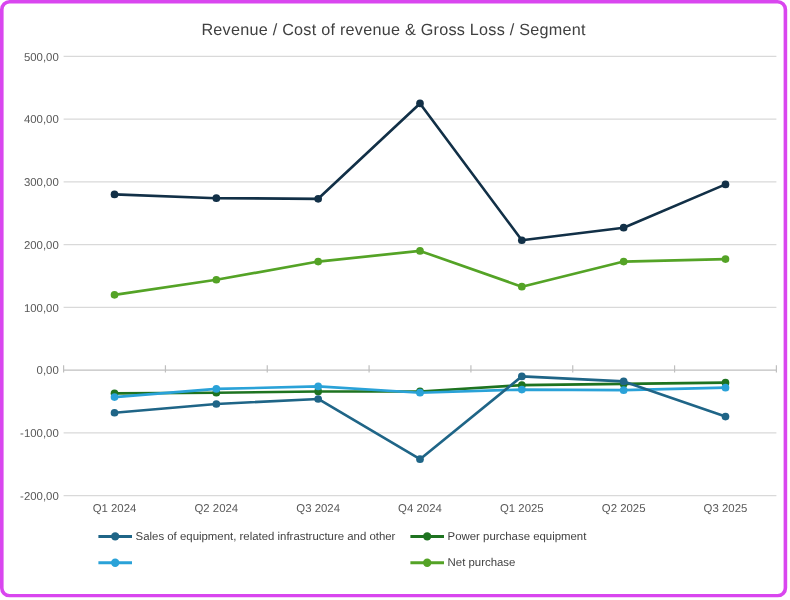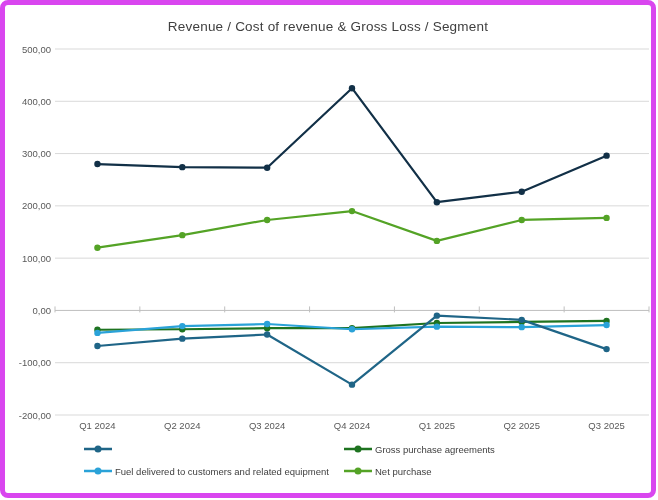--- a/index.html
+++ b/index.html
@@ -1,19 +1,19 @@
 <!DOCTYPE html>
 <html><head>
 <meta charset="utf-8">
 <style>
   html,body{margin:0;padding:0;background:#fff;}
   .window{
     position:relative;
     width:656px;height:498px;
-    border:5px solid #d946ef;
+    border:3px solid #d946ef;
     border-radius:8px;
     background:#ffffff;
     font-family:"Liberation Sans", sans-serif;
     overflow:hidden;
     box-sizing:border-box;
   }
   .chart-title{
     position:absolute;
     top:14px;left:0;right:0;
     text-align:center;
@@ -114,34 +114,34 @@
       <circle cx="516.7142857142858" cy="314.84" r="3.2" fill="#1F6587"></circle>
       <circle cx="601.5714285714286" cy="344.12" r="3.2" fill="#1F6587"></circle>
     </svg>
 
   <div class="legend" id="legend">
       <div class="legend-item">
         <svg width="30" height="10">
           <line x1="1" y1="5" x2="29" y2="5" stroke="#1F6587" stroke-width="2.5"></line>
           <circle cx="15" cy="5" r="3.5" fill="#1F6587"></circle>
         </svg>
+        <span class="legend-label">Sales of equipment, related infrastructure and other</span>
       </div>
       <div class="legend-item">
         <svg width="30" height="10">
           <line x1="1" y1="5" x2="29" y2="5" stroke="#1E7320" stroke-width="2.5"></line>
           <circle cx="15" cy="5" r="3.5" fill="#1E7320"></circle>
         </svg>
-        <span class="legend-label">Gross purchase agreements</span>
+        <span class="legend-label">Power purchase equipment</span>
       </div>
       <div class="legend-item">
         <svg width="30" height="10">
           <line x1="1" y1="5" x2="29" y2="5" stroke="#2AA2D8" stroke-width="2.5"></line>
           <circle cx="15" cy="5" r="3.5" fill="#2AA2D8"></circle>
         </svg>
-        <span class="legend-label">Fuel delivered to customers and related equipment</span>
       </div>
       <div class="legend-item">
         <svg width="30" height="10">
           <line x1="1" y1="5" x2="29" y2="5" stroke="#54A326" stroke-width="2.5"></line>
           <circle cx="15" cy="5" r="3.5" fill="#54A326"></circle>
         </svg>
         <span class="legend-label">Net purchase</span>
       </div>
     </div>
 </div>

